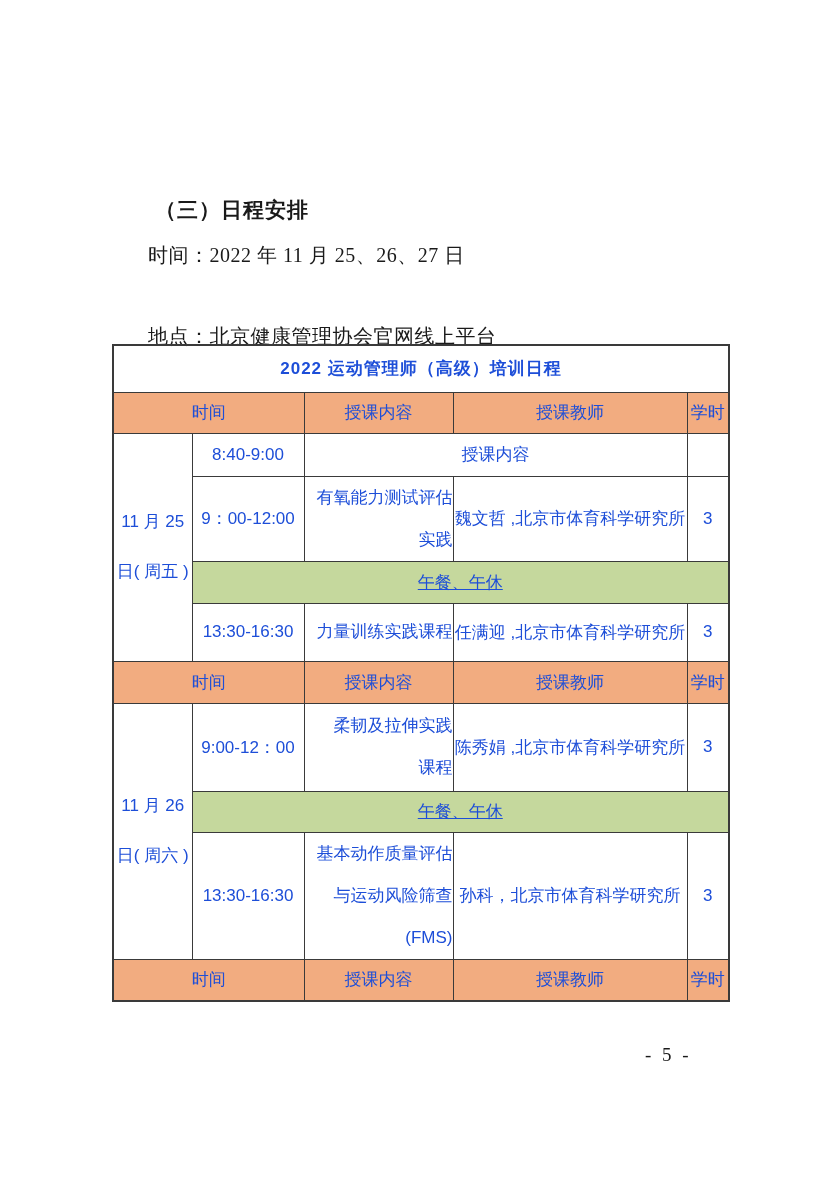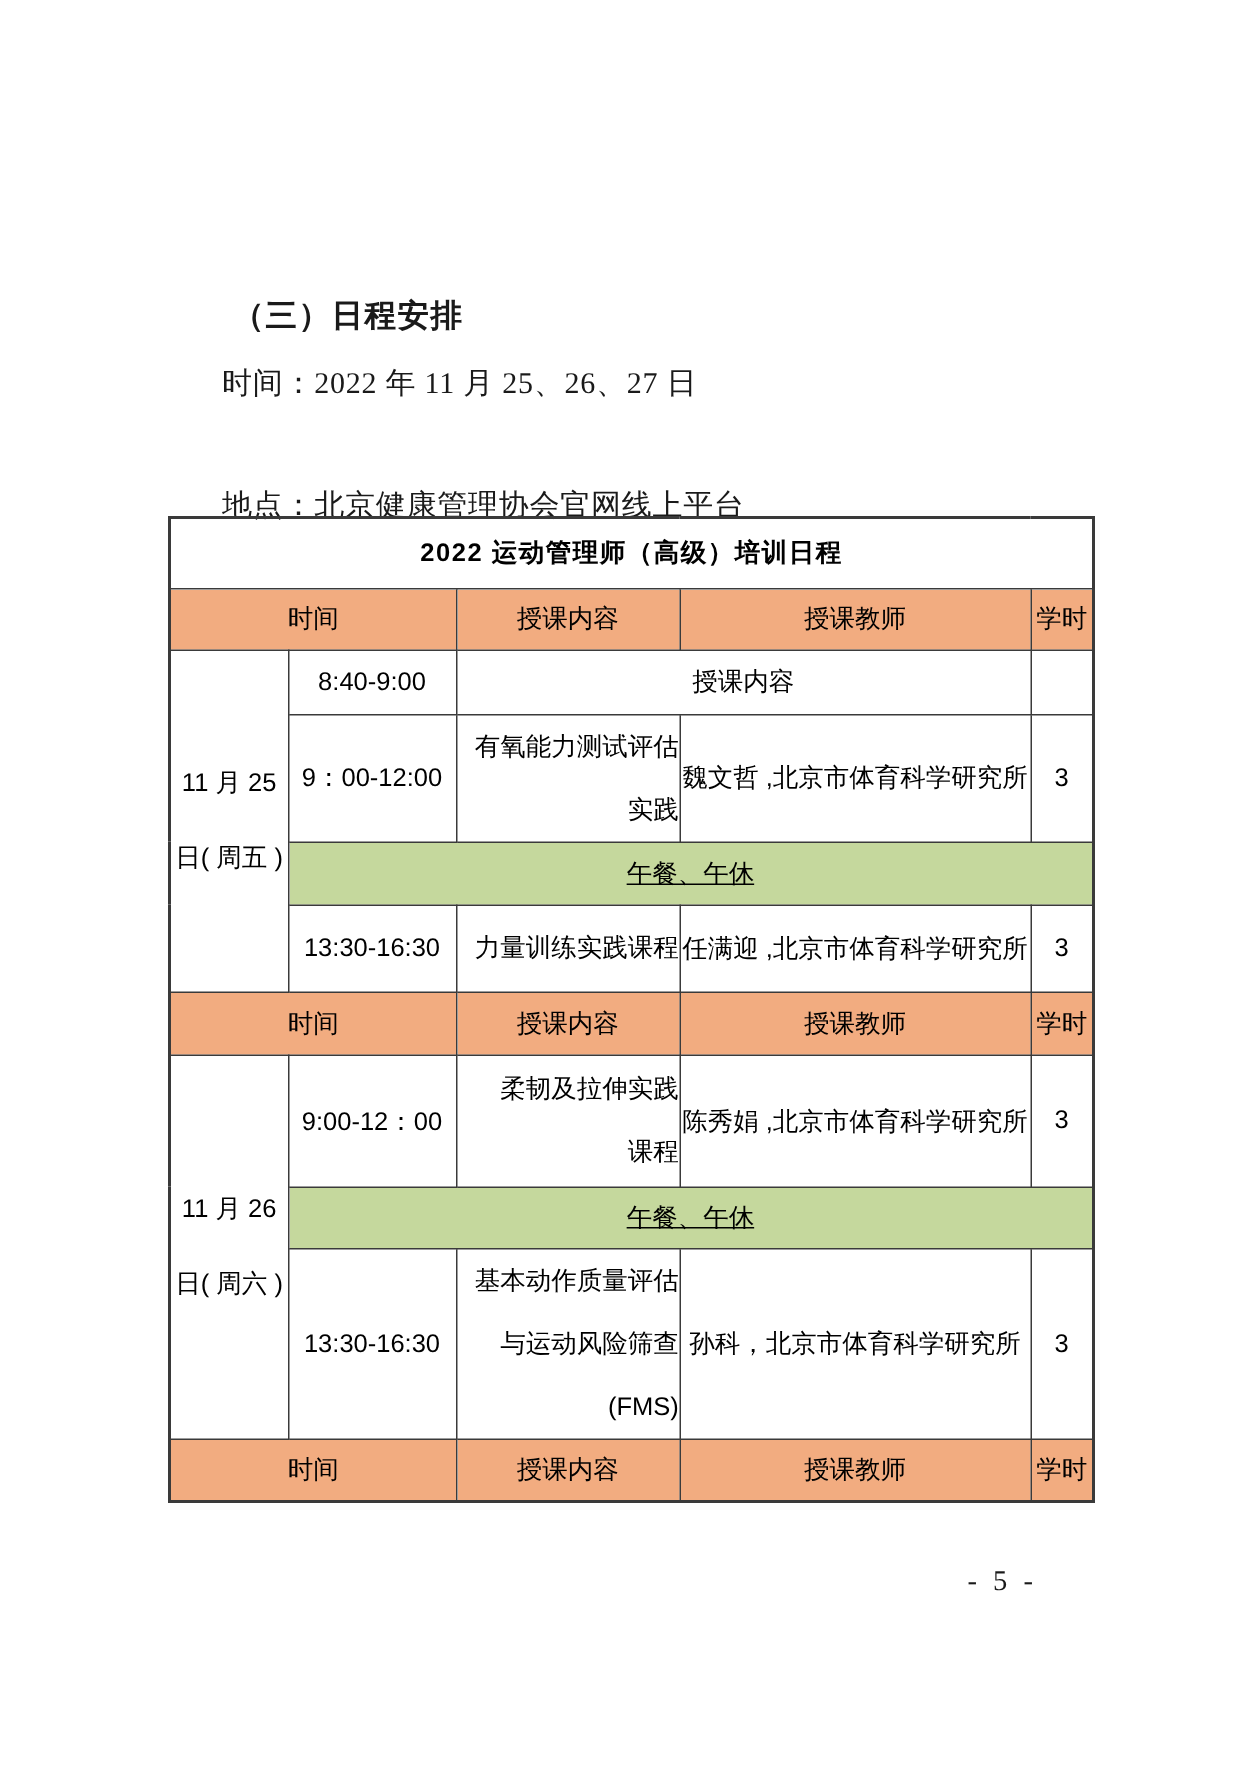--- a/index.html
+++ b/index.html
@@ -28,21 +28,21 @@
     border-collapse: collapse;
     table-layout: fixed;
     border: 2px solid var(--border-color, #3a3a3a);
   }
   table.schedule td {
     border: 1px solid var(--border-color, #3a3a3a);
     text-align: center;
     vertical-align: middle;
     font-family: "Liberation Sans", "DejaVu Sans", sans-serif;
     font-size: 17px;
-    color: #000000;
+    color: #1d4ed8;
     padding: 0;
     overflow: hidden;
   }
   td.title-cell {
     font-family: "Liberation Serif", "DejaVu Serif", serif;
     font-weight: bold;
     font-size: 26px;
     letter-spacing: 1px;
   }
   td.hdr-cell   { background: var(--header-fill, #F2AC80); }

